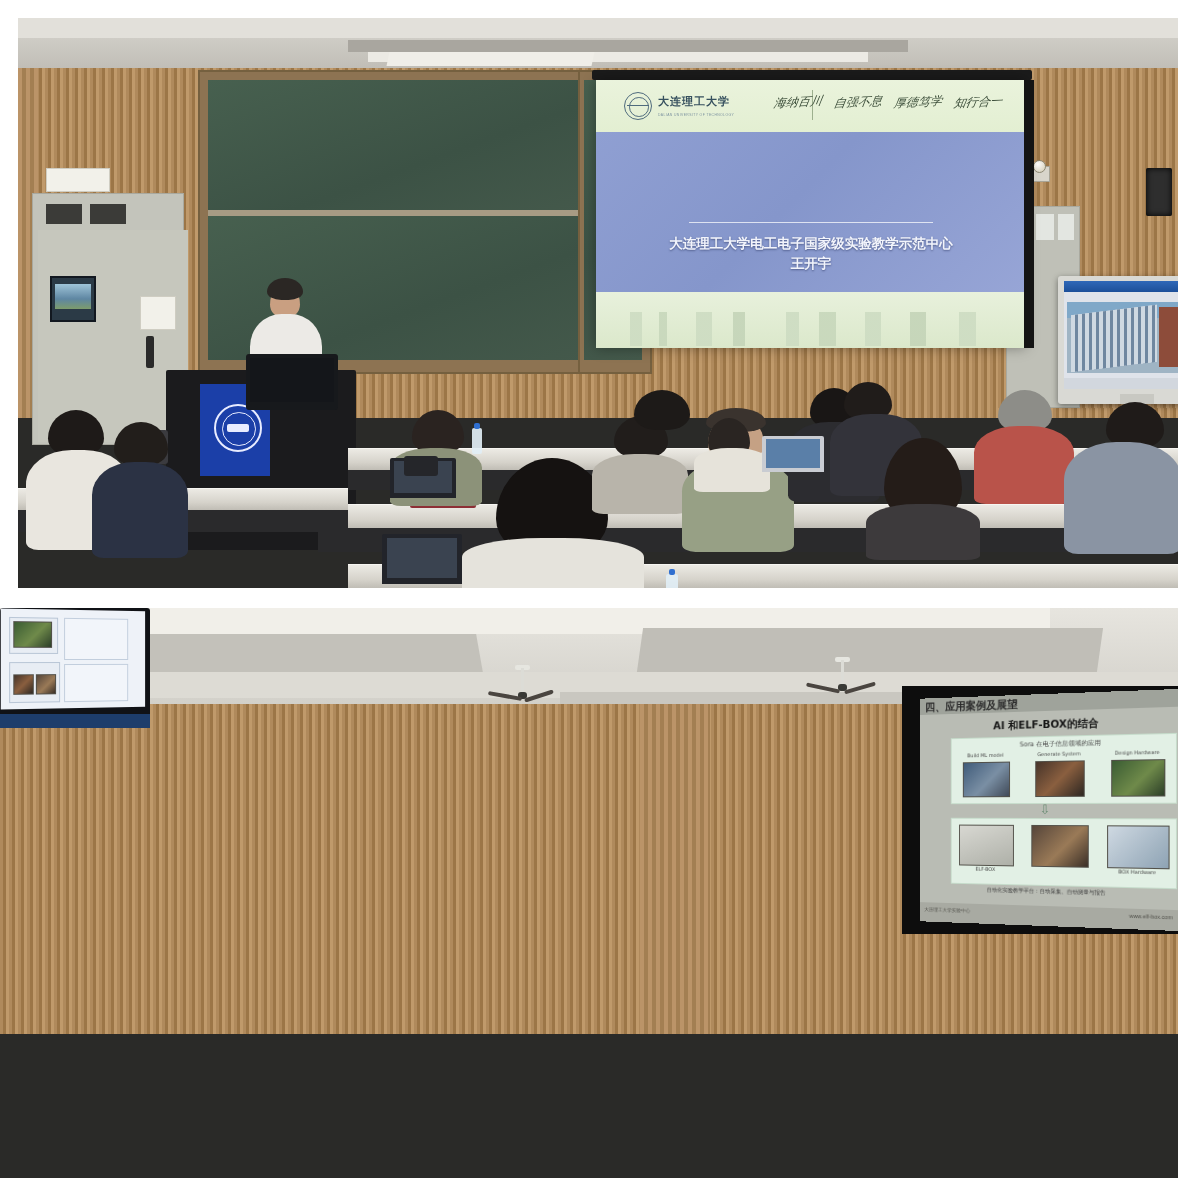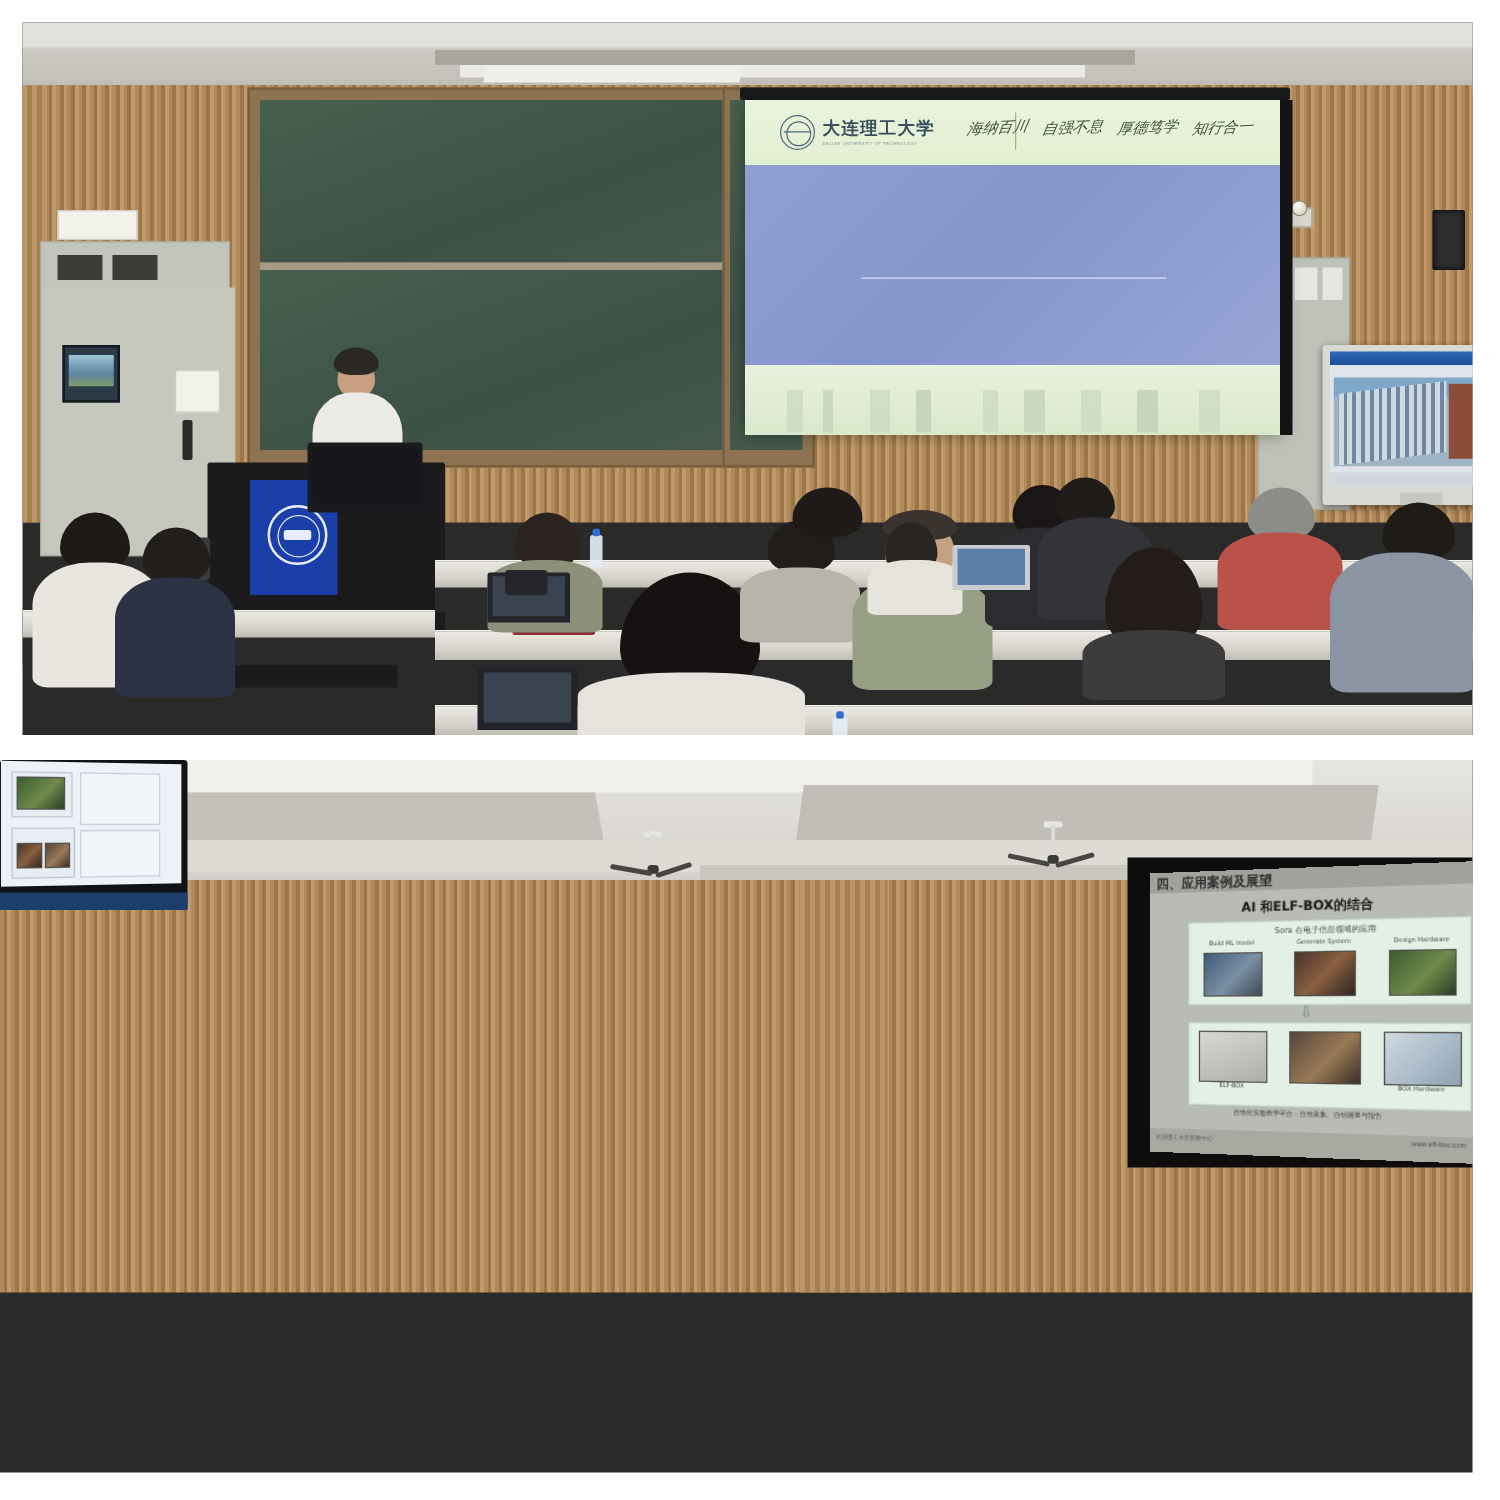--- a/index.html
+++ b/index.html
@@ -182,33 +182,35 @@
     <div class="door-glass" style="left:996px;top:196px;width:18px;height:26px;"></div>
     <div class="door-glass" style="left:1018px;top:196px;width:18px;height:26px;"></div>
     <div class="door-glass" style="left:1040px;top:196px;width:16px;height:26px;"></div>
     <div class="speaker-box" style="left:1128px;top:150px;width:26px;height:48px;"></div>
 
     <div class="scr-case" style="left:574px;top:52px;width:440px;height:10px;"></div>
     <div class="screen" style="left:578px;top:62px;width:430px;height:268px;">
 
       <div class="scr-head" style="height:52px;">
         <div class="logo-seal" style="left:28px;top:12px;width:26px;height:26px;"></div>
-        <div class="logo-word" style="left:62px;top:14px;font-size:14px;">大连理工大学</div>
+        <div class="logo-word" style="left:62px;top:14px;font-size:11px;">大连理工大学</div>
         <div class="logo-sub" style="left:62px;top:33px;font-size:3.4px;">DALIAN UNIVERSITY OF TECHNOLOGY</div>
         <div style="position:absolute;left:216px;top:10px;width:1px;height:30px;background:#9db08e;"></div>
         <div class="motto" style="left:178px;top:14px;font-size:12px;">
           <span>海纳百川</span>
           <span>自强不息</span>
           <span>厚德笃学</span>
           <span>知行合一</span>
         </div>
       </div>
 
       <div class="scr-body" style="top:52px;width:100%;height:160px;">
         <div class="scr-rule" style="left:93px;top:90px;width:244px;"></div>
+        <div class="scr-sub" style="top:102px;font-size:13.5px;">大连理工大学电工电子国家级实验教学示范中心</div>
+        <div class="scr-sub" style="top:122px;font-size:13.5px;">王开宇</div>
       </div>
 
       <div class="scr-foot" style="height:56px;">
         <div class="skyline"></div>
       </div>
     </div>
     <div style="position:absolute;left:1006px;top:62px;width:10px;height:268px;background:#141414;"></div>
 
     <div class="mon" style="left:1040px;top:258px;width:158px;height:128px;">
       <div class="glass" style="left:6px;top:5px;width:146px;height:108px;background:#dfe3ea;">

